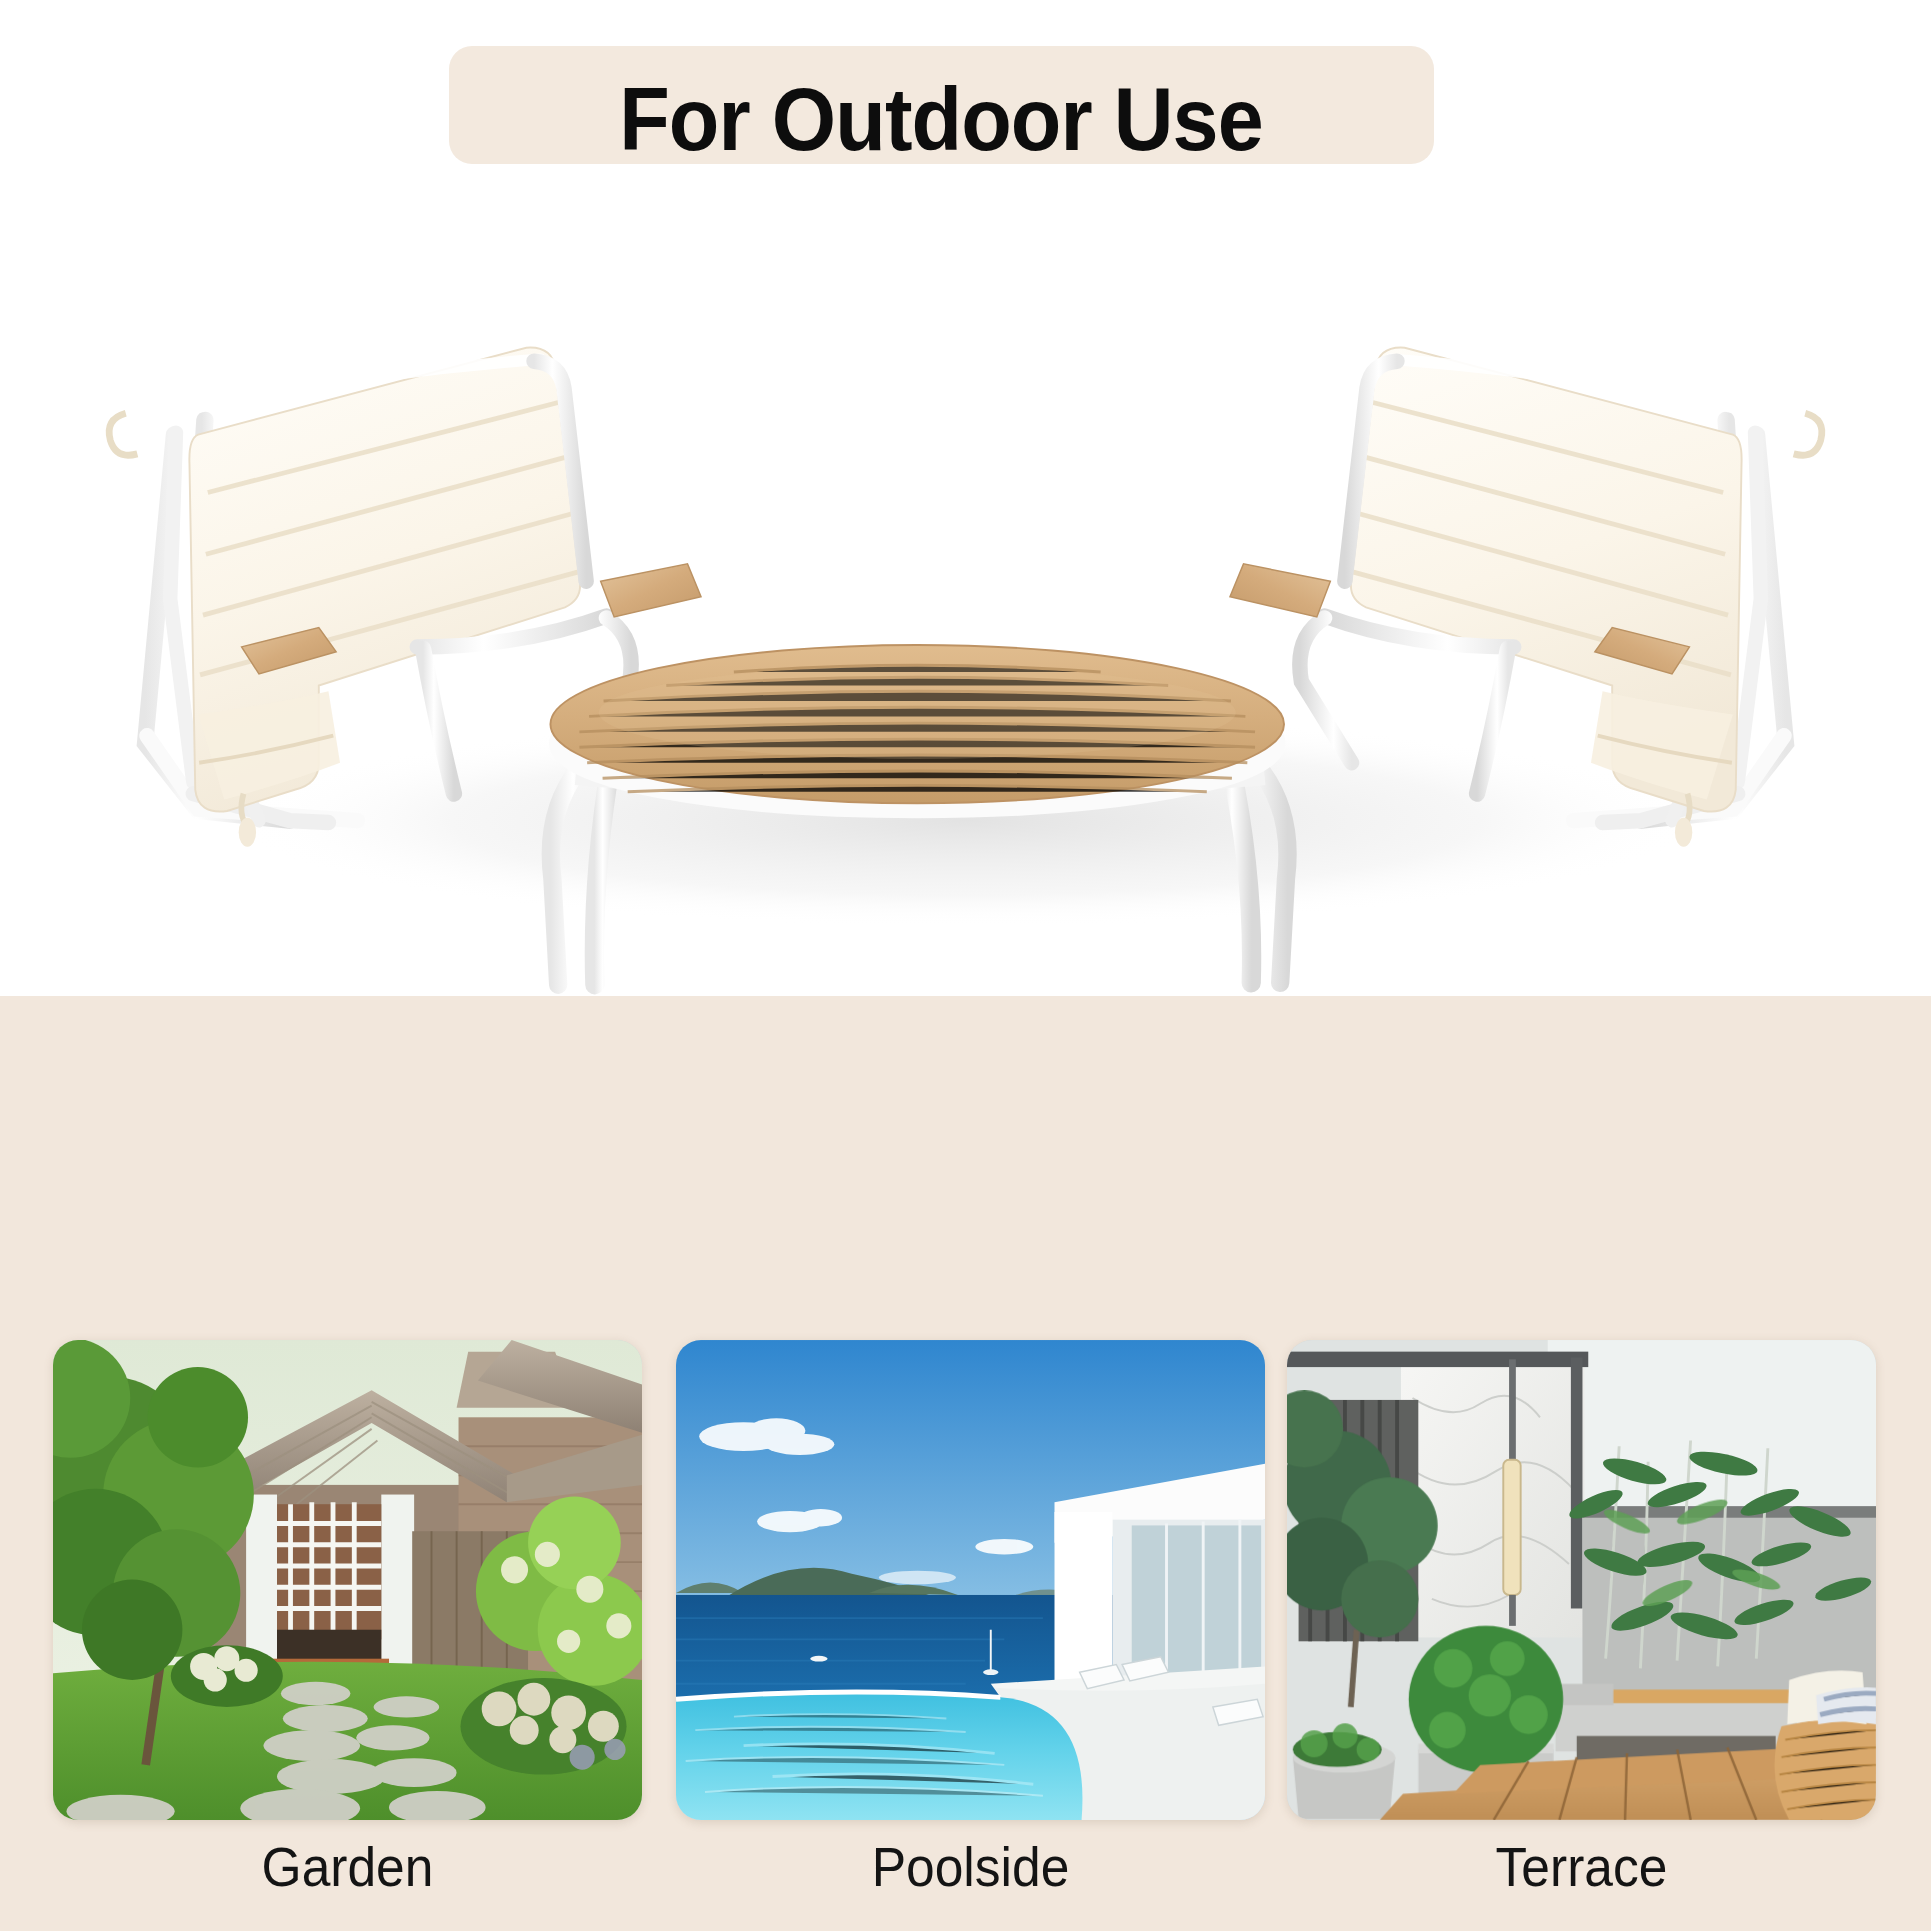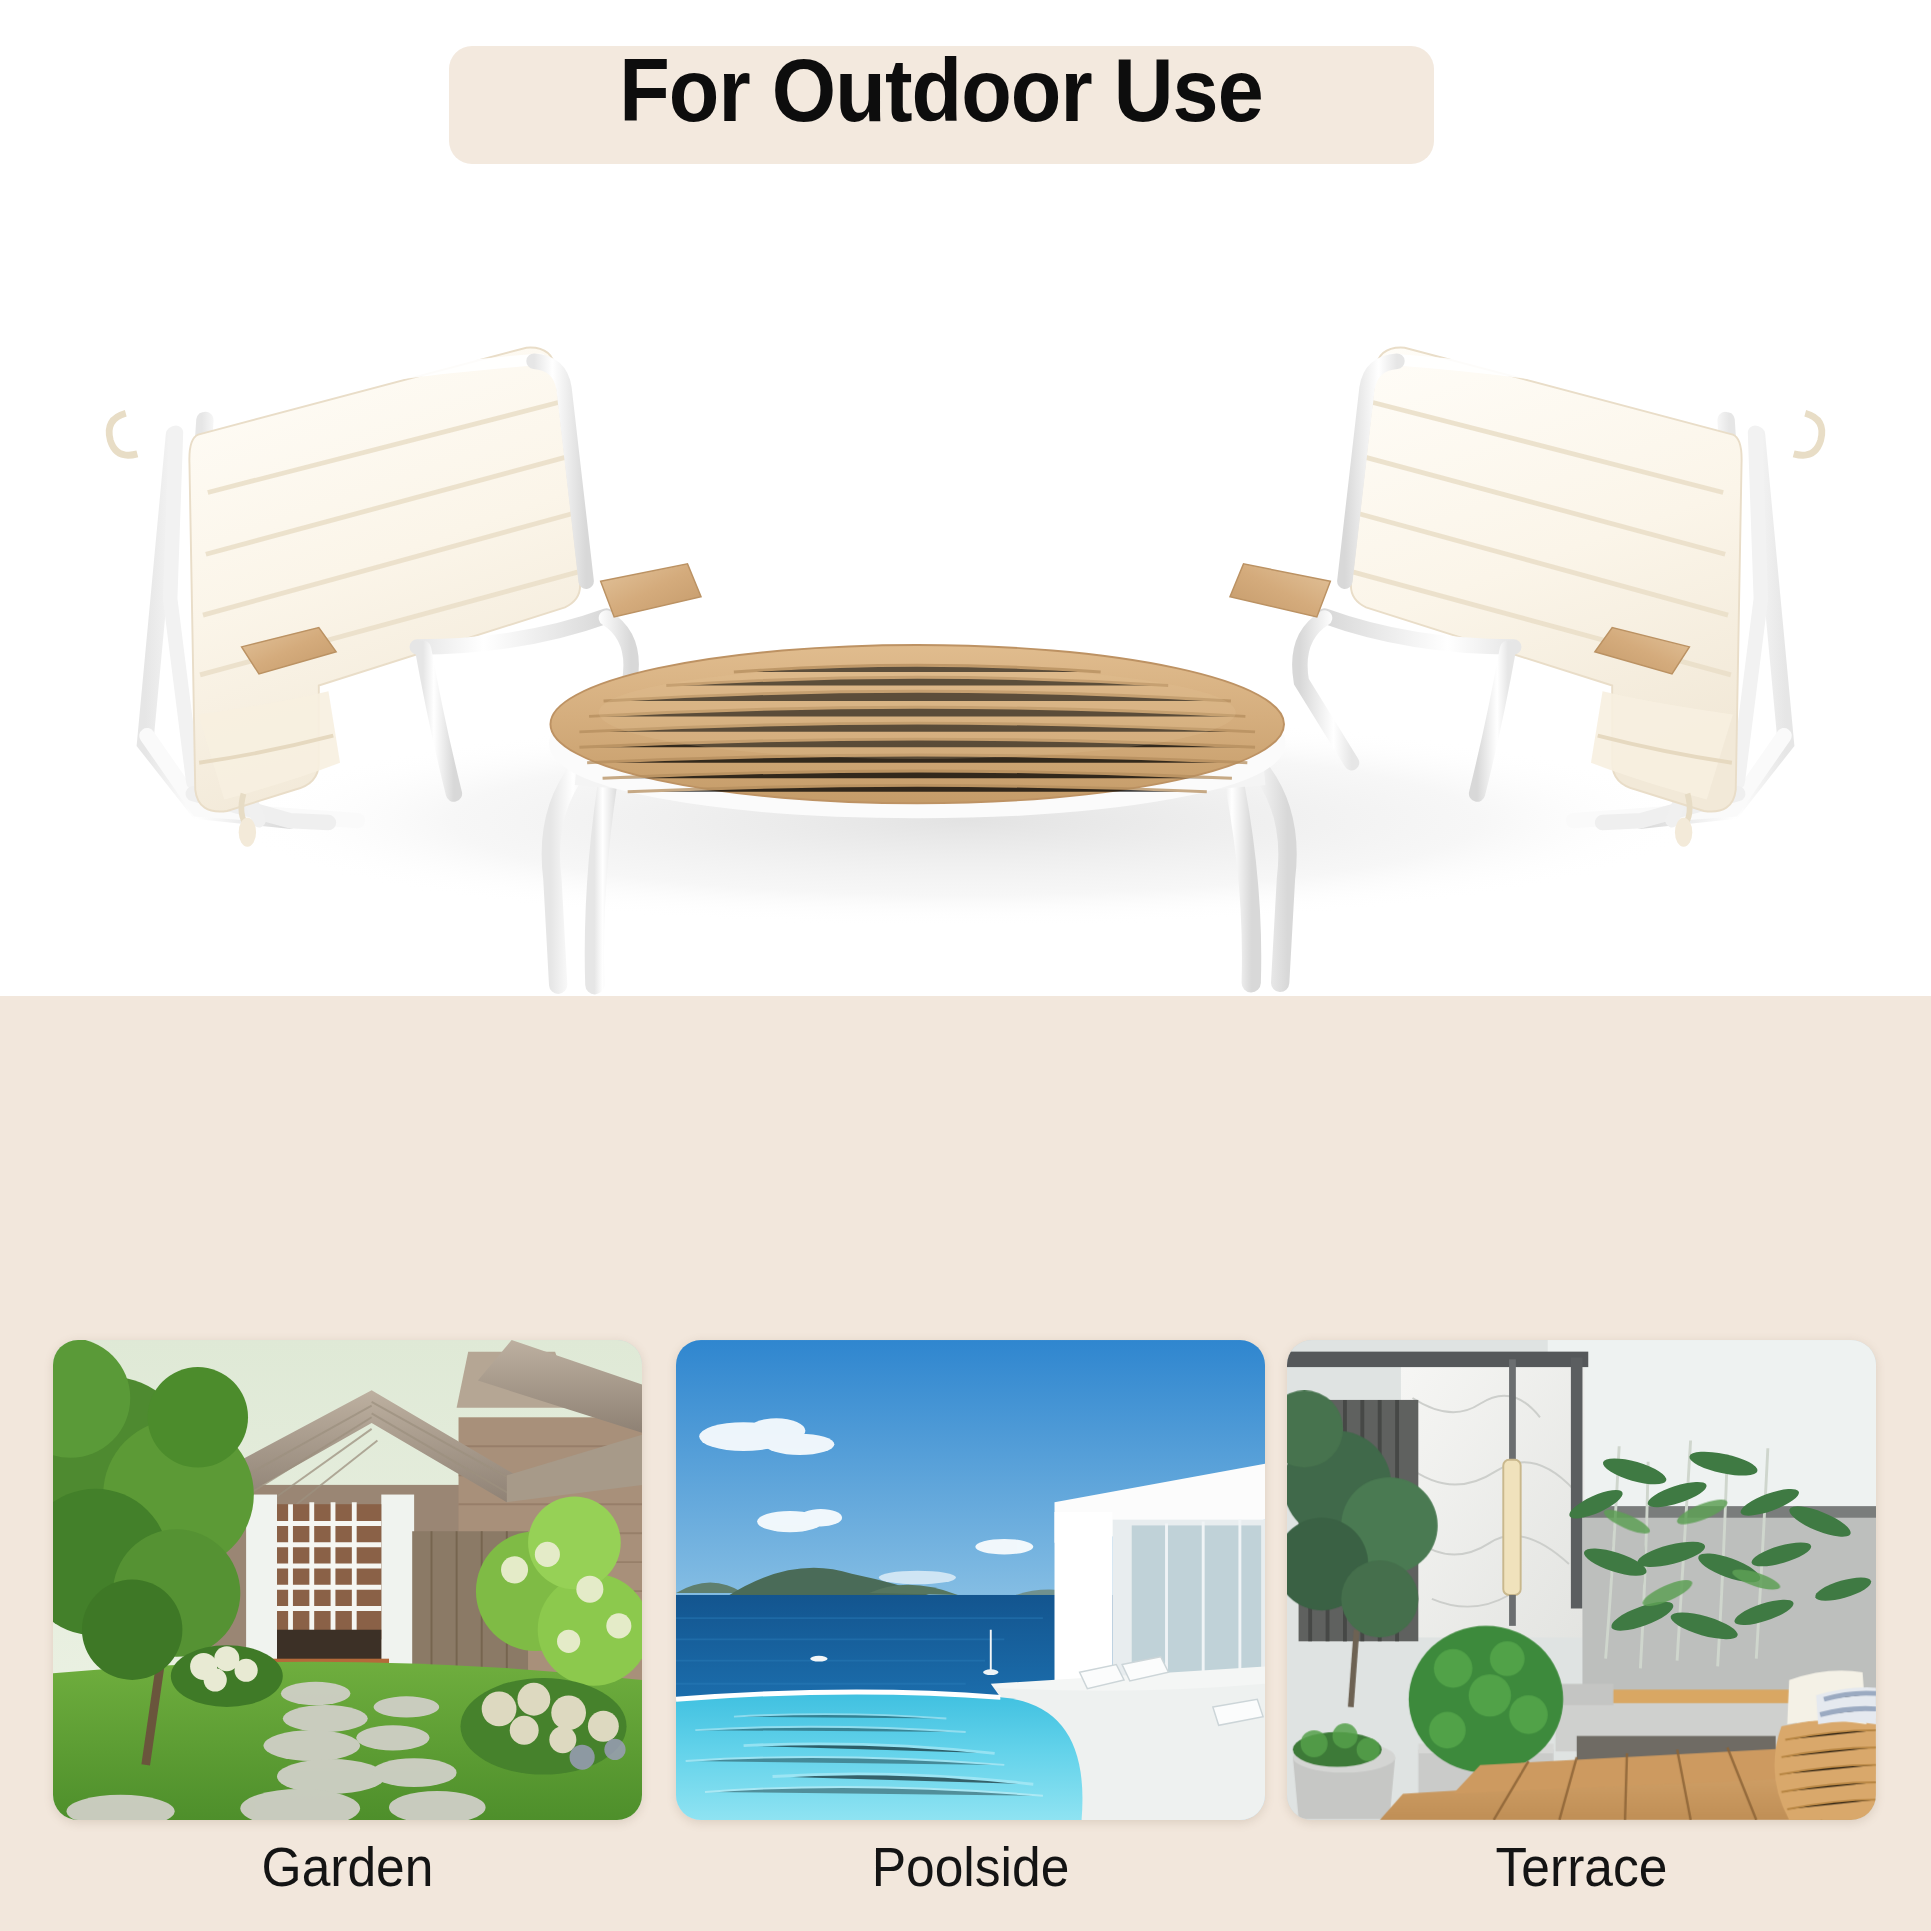--- a/index.html
+++ b/index.html
@@ -13,21 +13,21 @@
   #stage{position:relative;width:1931px;height:1931px;overflow:hidden;}
 
   
   .bg-top{position:absolute;left:0;top:0;width:1931px;height:996px;background:#ffffff;}
   .bg-bottom{position:absolute;left:0;top:996px;width:1931px;height:935px;background:#f2e7dc;}
 
   
   .title-banner{
     position:absolute;left:449px;top:46px;width:985px;height:118px;
     background:#f3e9de;border-radius:23px;
-    display:flex;align-items:flex-start;justify-content:center;
+    display:flex;align-items:flex-end;justify-content:center;
   }
   .title-text{
     font-size:89px;font-weight:bold;color:#0d0d0d;
     letter-spacing:-1px;line-height:1;
     transform:scaleX(0.93);transform-origin:center;
     white-space:nowrap;
   }
 
   
   .hero{position:absolute;left:0;top:145px;width:1931px;height:888px;}

